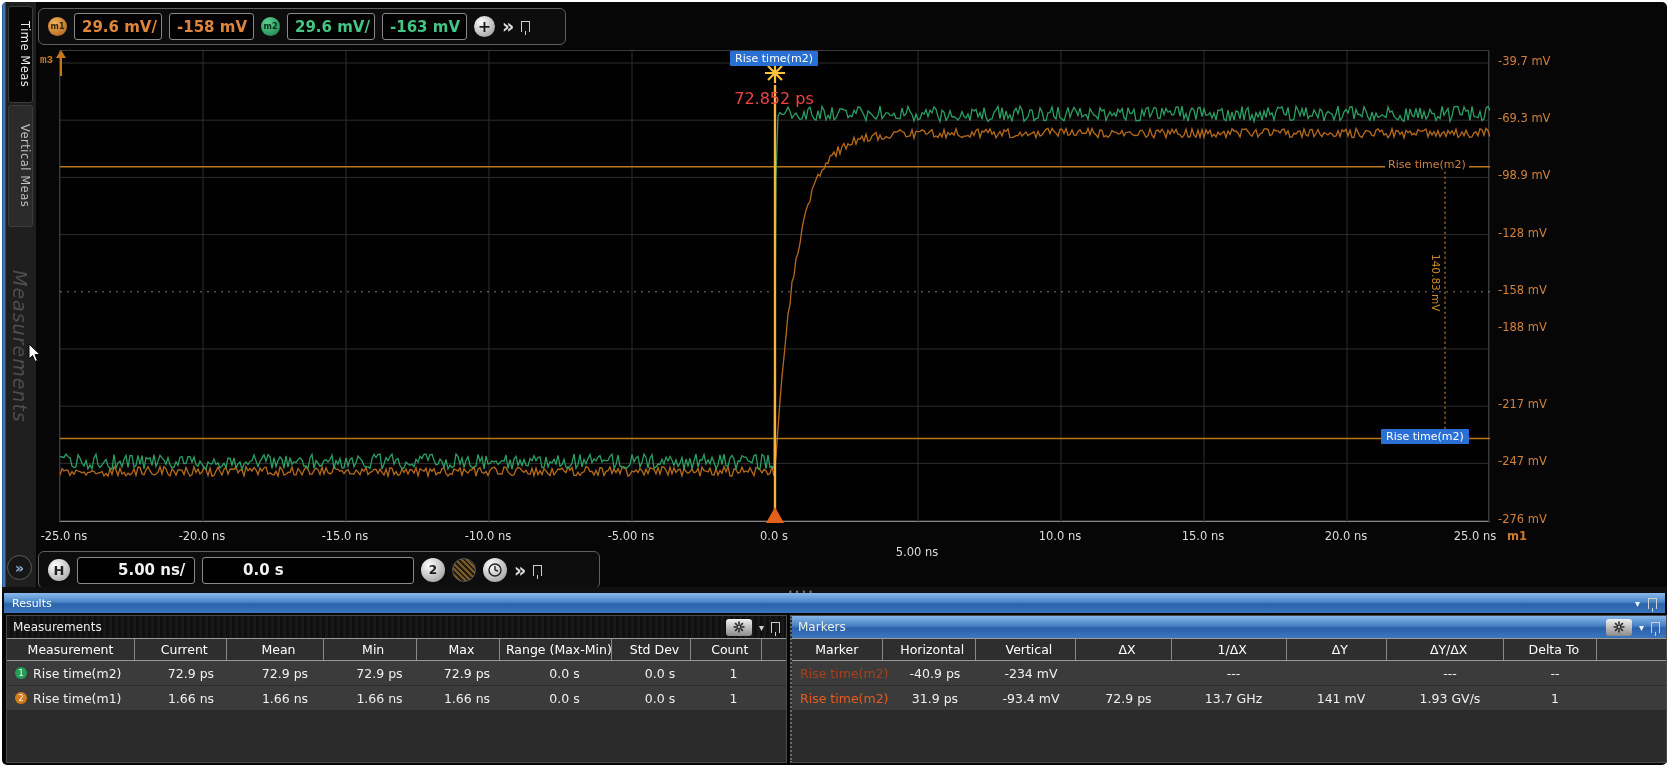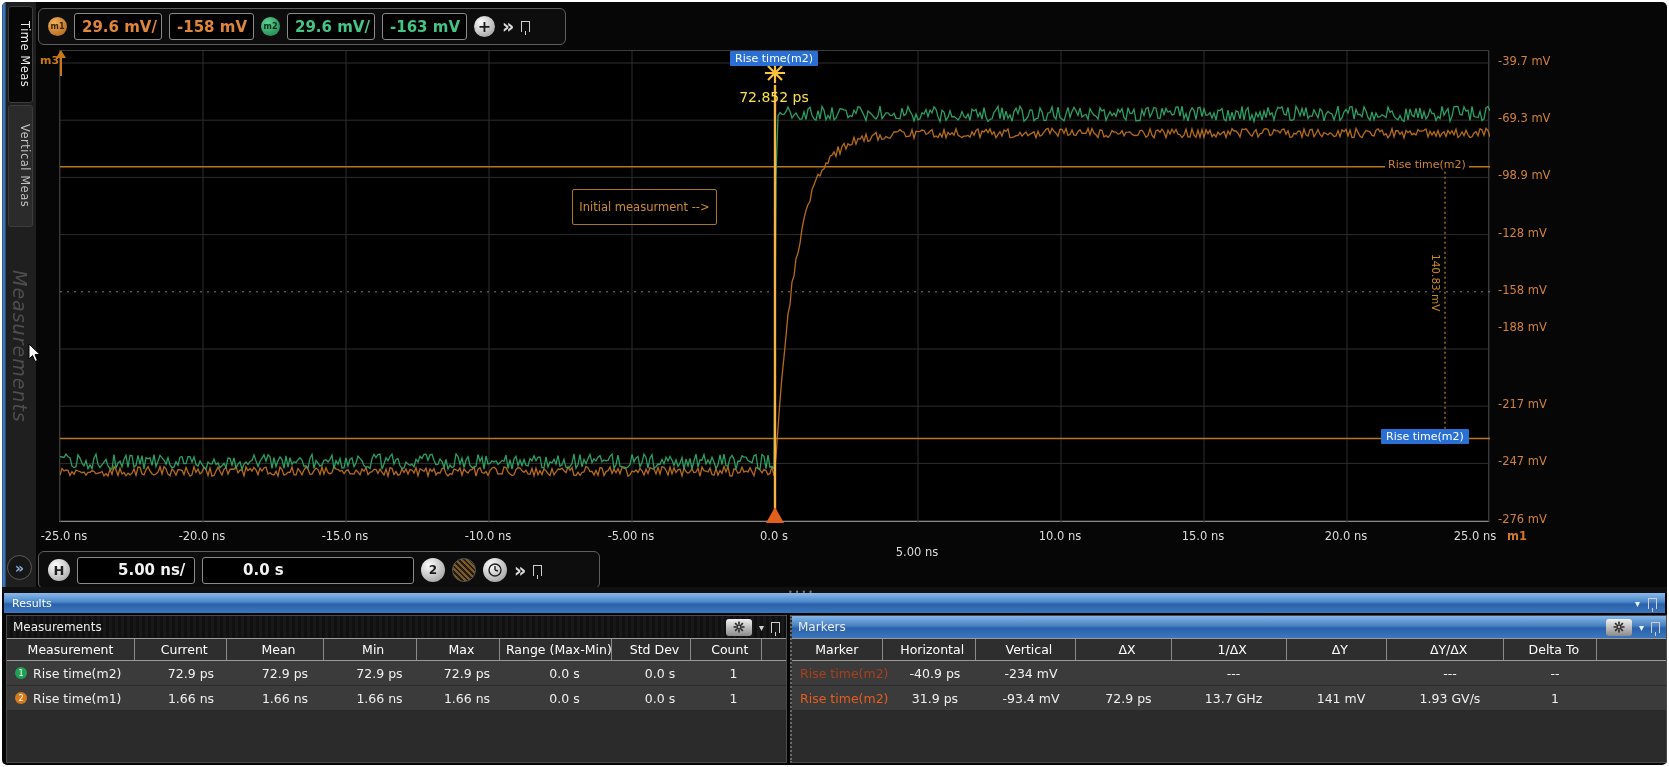--- a/index.html
+++ b/index.html
@@ -56,26 +56,26 @@
   .ytick { position:absolute; left:1496px; width:72px; color:#d0813c; font-size:11.5px; }
   #xend  { left:1505px; top:527px; color:#cf7a28; font-size:11.5px; font-weight:bold; }
 
   .ann-box { position:absolute; border:1px solid; border-radius:2px; display:flex;
              align-items:center; justify-content:center; font-size:11.5px; background:rgba(0,0,0,.25); }
   #ann-green  { left:433px; top:97px;  width:285px; height:36px; border-color:#2e8e5e; color:#3ab578; }
   #ann-orange { left:570px; top:187px; width:145px; height:36px; border-color:#a87620; color:#cc8c30; }
 
   .bluelabel { background:#2a6fd4; color:#fff; font-size:11px; padding:1px 5px; border-radius:1px; }
   #topmark-label { left:692px; top:49px; width:160px; display:flex; justify-content:center; }
-  #topmark-value { left:692px; top:87px; width:160px; text-align:center; color:#fde047; font-size:14px; }
+  #topmark-value { left:692px; top:87px; width:160px; text-align:center; color:#ef4444; font-size:16px; }
   #thr-upper-label { left:1383px; top:157px; color:#d0813c; font-size:11px;
                      background:#000; padding:0 3px; }
   #thr-lower-label { left:1379px; top:428px; }
   #delta-label { left:1428px; top:252px; writing-mode:vertical-rl; color:#cc8a28; font-size:10.5px; }
-  #m3-label { left:38px; top:52px; color:#c87818; font-size:11px; font-weight:bold; }
+  #m3-label { left:38px; top:52px; color:#c87818; font-size:11px; font-weight:bold;font-family:Liberation Mono, monospace; }
   #m3-arrow { left:53px; top:48px; }
 
   
   #splitrow { left:0; top:585px; width:1665px; height:6px; background:#101010; }
   #splitdots { left:786px; top:586px; color:#7a7a7a; font-size:8px; letter-spacing:2px; }
   #results-title { left:2px; top:591px; width:1661px; height:20px;
       background:linear-gradient(#8abaec 0%,#4a86c8 45%,#2a62ab 55%,#3b76bd 100%);
       display:flex; align-items:center; padding:0 8px; color:#fff; font-size:11px; }
   #results-title .spacer { flex:1; }
   .titleicons { display:flex; align-items:center; gap:8px; color:#eaf2fb; font-size:10px; }
@@ -170,21 +170,20 @@
   <svg class="abs" id="m3-arrow" width="12" height="28">
     <polygon points="6,0 11,8 1,8" fill="#c87818"></polygon>
     <rect x="5" y="8" width="2" height="18" fill="#c87818"></rect>
   </svg>
 
   <div class="abs" id="topmark-label">
     <span class="bluelabel">Rise time(m2)</span>
   </div>
   <div class="abs" id="topmark-value">72.852 ps</div>
 
-  <div class="abs ann-box" id="ann-orange">Initial measurment --&gt;</div>
 
   <div class="abs" id="thr-upper-label" style="top: 155.772px;">Rise time(m2)</div>
   <div class="abs bluelabel" id="thr-lower-label" style="top: 427.472px;">Rise time(m2)</div>
   <div class="abs" id="delta-label">140.83 mV</div>
 
   <div class="abs" id="xaxis">
       <div class="xtick" style="left: 20px;">-25.0 ns</div>
       <div class="xtick" style="left: 158px;">-20.0 ns</div>
       <div class="xtick" style="left: 301px;">-15.0 ns</div>
       <div class="xtick" style="left: 444px;">-10.0 ns</div>

